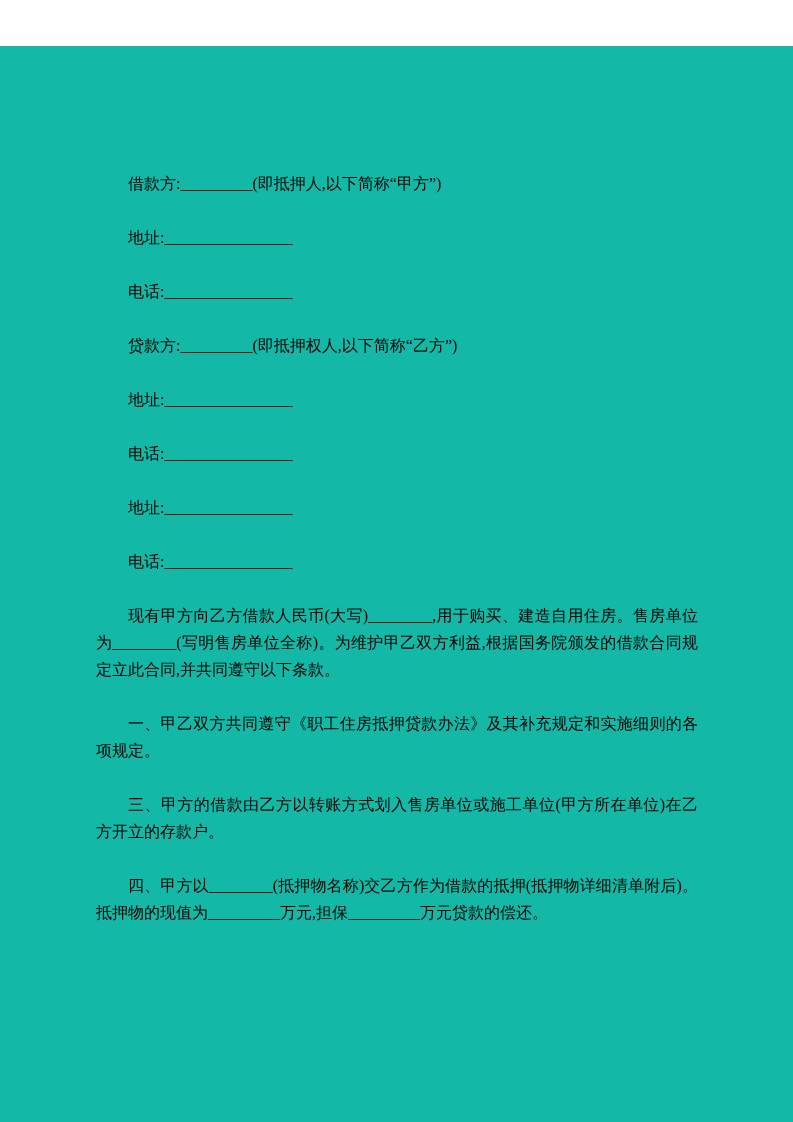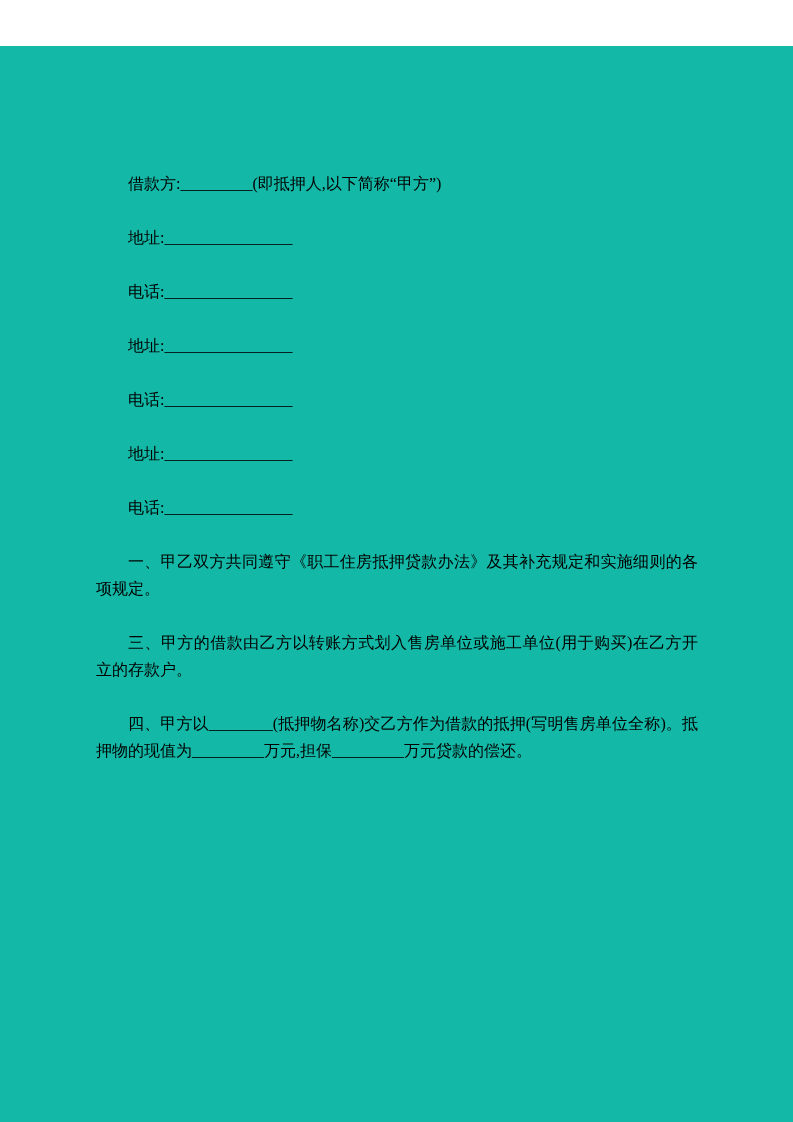--- a/index.html
+++ b/index.html
@@ -30,20 +30,22 @@
     white-space: normal;
   }
 </style>
 </head>
 <body>
 
 <div class="doc-page">
   <p class="para">借款方:_________(即抵押人,以下简称“甲方”)</p>
   <p class="para">地址:________________</p>
   <p class="para">电话:________________</p>
+  <p class="para">贷款方:_________(即抵押权人,以下简称“乙方”)</p>
   <p class="para">地址:________________</p>
   <p class="para">电话:________________</p>
   <p class="para">地址:________________</p>
   <p class="para">电话:________________</p>
+  <p class="para">现有甲方向乙方借款人民币(大写)________,用于购买、建造自用住房。售房单位为________(写明售房单位全称)。为维护甲乙双方利益,根据国务院颁发的借款合同规定立此合同,并共同遵守以下条款。</p>
   <p class="para">一、甲乙双方共同遵守《职工住房抵押贷款办法》及其补充规定和实施细则的各项规定。</p>
-  <p class="para">三、甲方的借款由乙方以转账方式划入售房单位或施工单位(用于购买)在乙方开立的存款户。</p>
-  <p class="para">四、甲方以________(抵押物名称)交乙方作为借款的抵押(写明售房单位全称)。抵押物的现值为_________万元,担保_________万元贷款的偿还。</p>
+  <p class="para">三、甲方的借款由乙方以转账方式划入售房单位或施工单位(甲方所在单位)在乙方开立的存款户。</p>
+  <p class="para">四、甲方以________(抵押物名称)交乙方作为借款的抵押(抵押物详细清单附后)。抵押物的现值为_________万元,担保_________万元贷款的偿还。</p>
 </div>
 
 </body></html>

